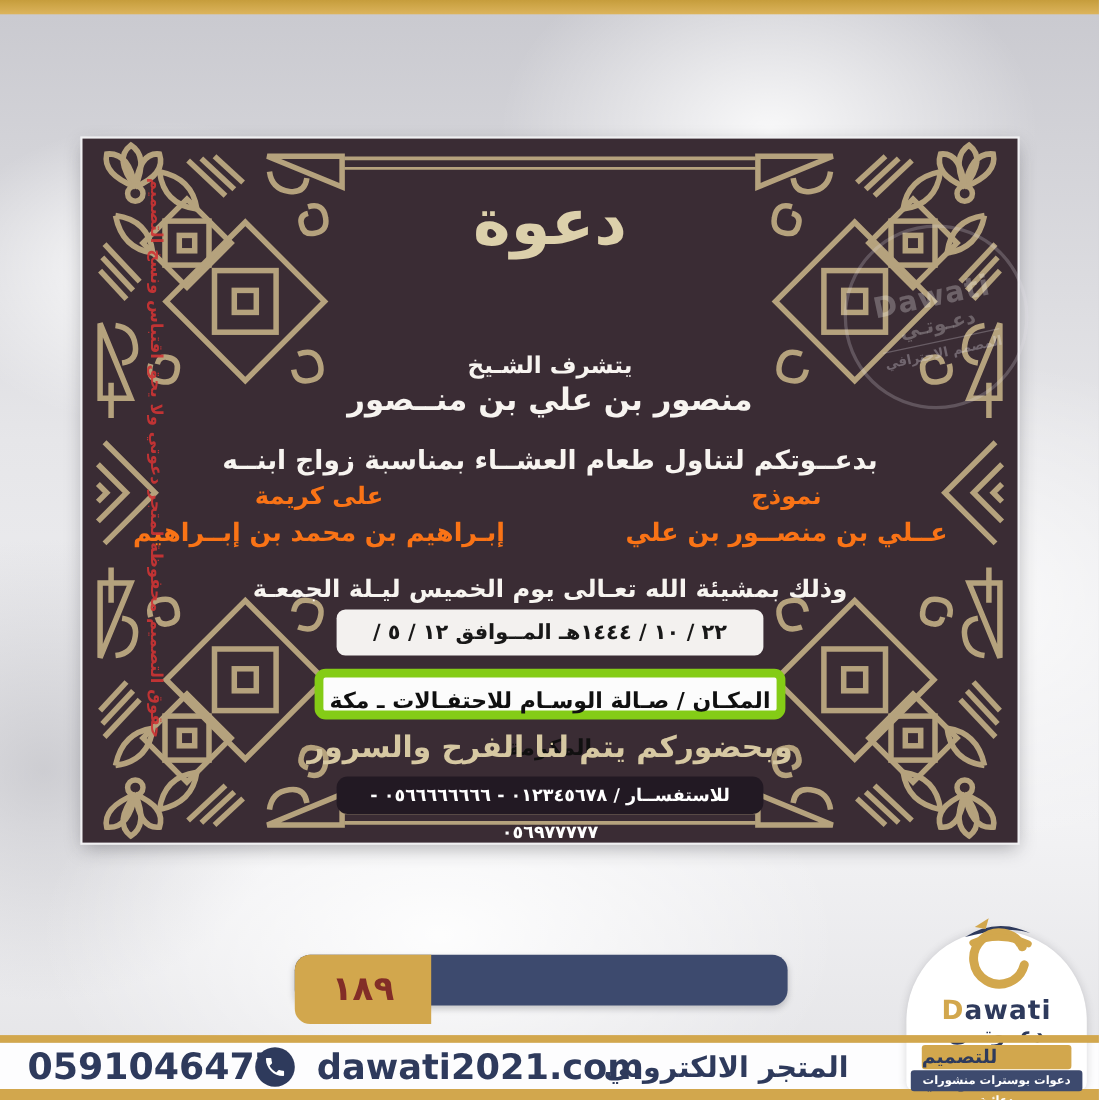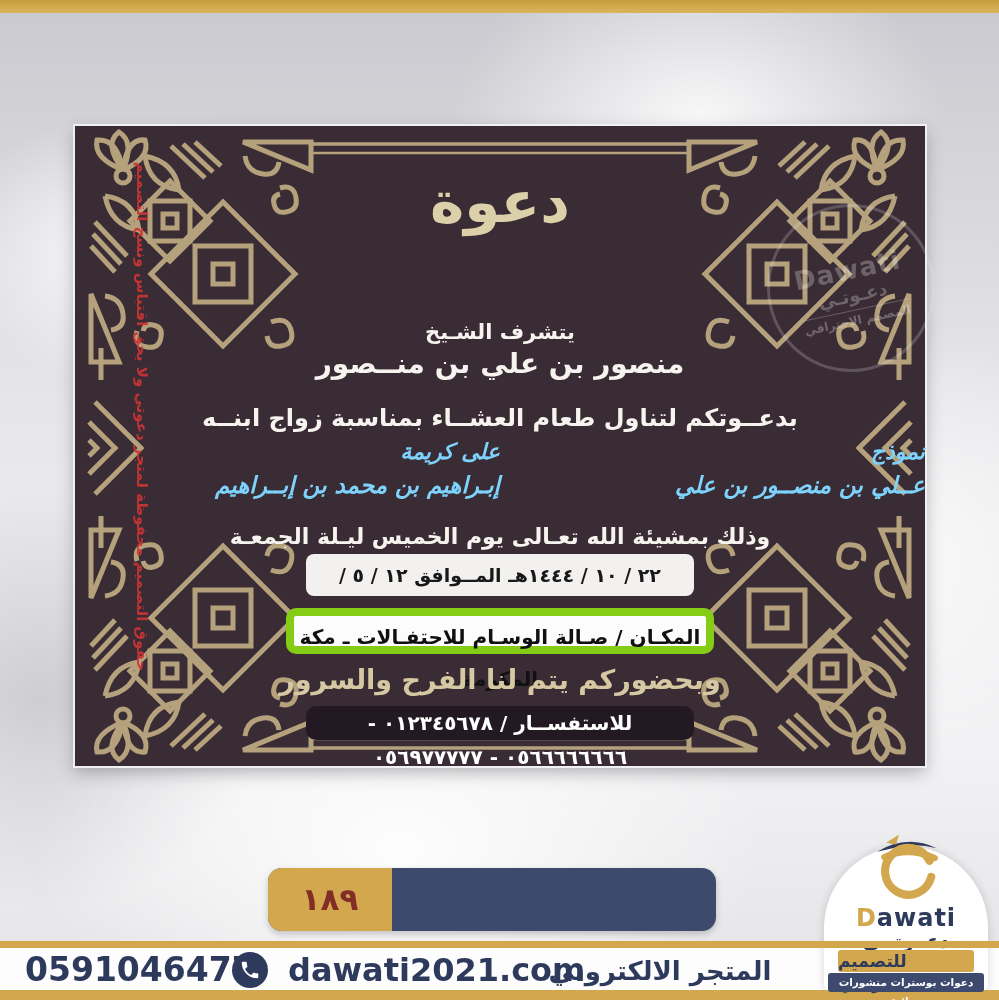--- a/index.html
+++ b/index.html
@@ -30,51 +30,51 @@
     box-shadow:0 0 0 2px #f0f0f2, 0 6px 16px rgba(40,40,50,.35);
     margin-top:11px;
   }
   .card .ornament { position:absolute; left:0; top:0; width:850px; height:640px; }
   .ctext { position:absolute; left:0; width:850px; text-align:center; color:#f7f4f0; direction:rtl; font-weight:bold; }
   .t-dawah   { top:42px;  font-size:58px; color:#dcd0ab; letter-spacing:2px; }
   .t-bless   { top:142px; font-size:25px; color:#ffffff; }
   .t-honor   { top:194px; font-size:21px; }
   .t-host    { top:221px; font-size:28px; }
   .t-invite  { top:278px; font-size:24px; }
-  .col { position:absolute; width:420px; text-align:right; color:#7dd3fc; direction:rtl; font-weight:bold;font-style:italic; }
+  .col { position:absolute; width:420px; text-align:center; color:#f97316; direction:rtl; font-weight:bold; }
   .col-groom { left:430px; top:310px; }
   .col-bride { left:5px;   top:310px; }
   .col .lbl  { font-size:22px; line-height:32px; }
   .col .nm   { font-size:23px; line-height:34px; }
   .t-occ     { top:398px; font-size:22px; }
   .pill { position:absolute; left:50%; transform:translateX(-50%); direction:rtl; text-align:center; font-weight:bold; }
   .p-date { top:428px; width:388px; height:42px; line-height:42px; background:#f3f1ef; border-radius:8px; color:#181818; font-size:19px; }
   .p-loc  { top:482px; width:428px; height:46px; line-height:42px; background:#fcfcfc; border:8px solid #84cc16; border-radius:10px; color:#101010; font-size:20px; }
   .t-close   { top:538px; font-size:27px; color:#d6c8a2; }
-  .p-phone{ top:580px; width:388px; height:34px; line-height:34px; background:#221923; border-radius:10px; color:#ffffff; font-size:20px; }
+  .p-phone{ top:580px; width:388px; height:34px; line-height:34px; background:#221923; border-radius:10px; color:#ffffff; font-size:16px; }
   .red-wm {
     position:absolute; left:-151px; top:318px; width:432px; height:22px;
     transform:rotate(90deg); transform-origin:center;
     color:#cf3434; opacity:.9; font-size:15px; font-weight:bold;
     text-align:center; direction:rtl; white-space:nowrap;
   }
   .circle-wm {
     position:absolute; left:692px; top:78px; width:168px; height:168px;
     border:3px solid rgba(232,228,238,.22); border-radius:50%;
     transform:rotate(-12deg); text-align:center; padding-top:48px;
     color:rgba(255,255,255,.26); font-weight:bold; z-index:1;
   }
   .circle-wm .en { font-size:26px; letter-spacing:1px; }
   .circle-wm .ar { font-size:18px; direction:rtl; }
   .circle-wm .tag{ font-size:12px; direction:rtl; color:rgba(240,236,244,.3);
     border-top:1px solid rgba(240,236,244,.25); display:inline-block; padding-top:3px; margin-top:4px; }
 
   
   .caption-bar {
-    left:268px; top:868px; width:448px; height:63px; z-index:2;
+    left:268px; top:868px; width:448px; height:46px; z-index:2;
     background:#3d4a6e; border-radius:14px; display:flex; flex-direction:column;
     box-shadow:0 3px 6px rgba(50,50,60,.25);
   }
   .cap-num {
     width:124px; height:63px; background:#d2a74d; border-radius:14px 0 0 14px;
     color:#822d27; font-size:31px; font-weight:bold; text-align:center; line-height:63px;
   }
   .cap-label {
     flex:1; color:#ffffff; font-size:35px; font-weight:bold; text-align:center;
     line-height:60px; direction:rtl;

